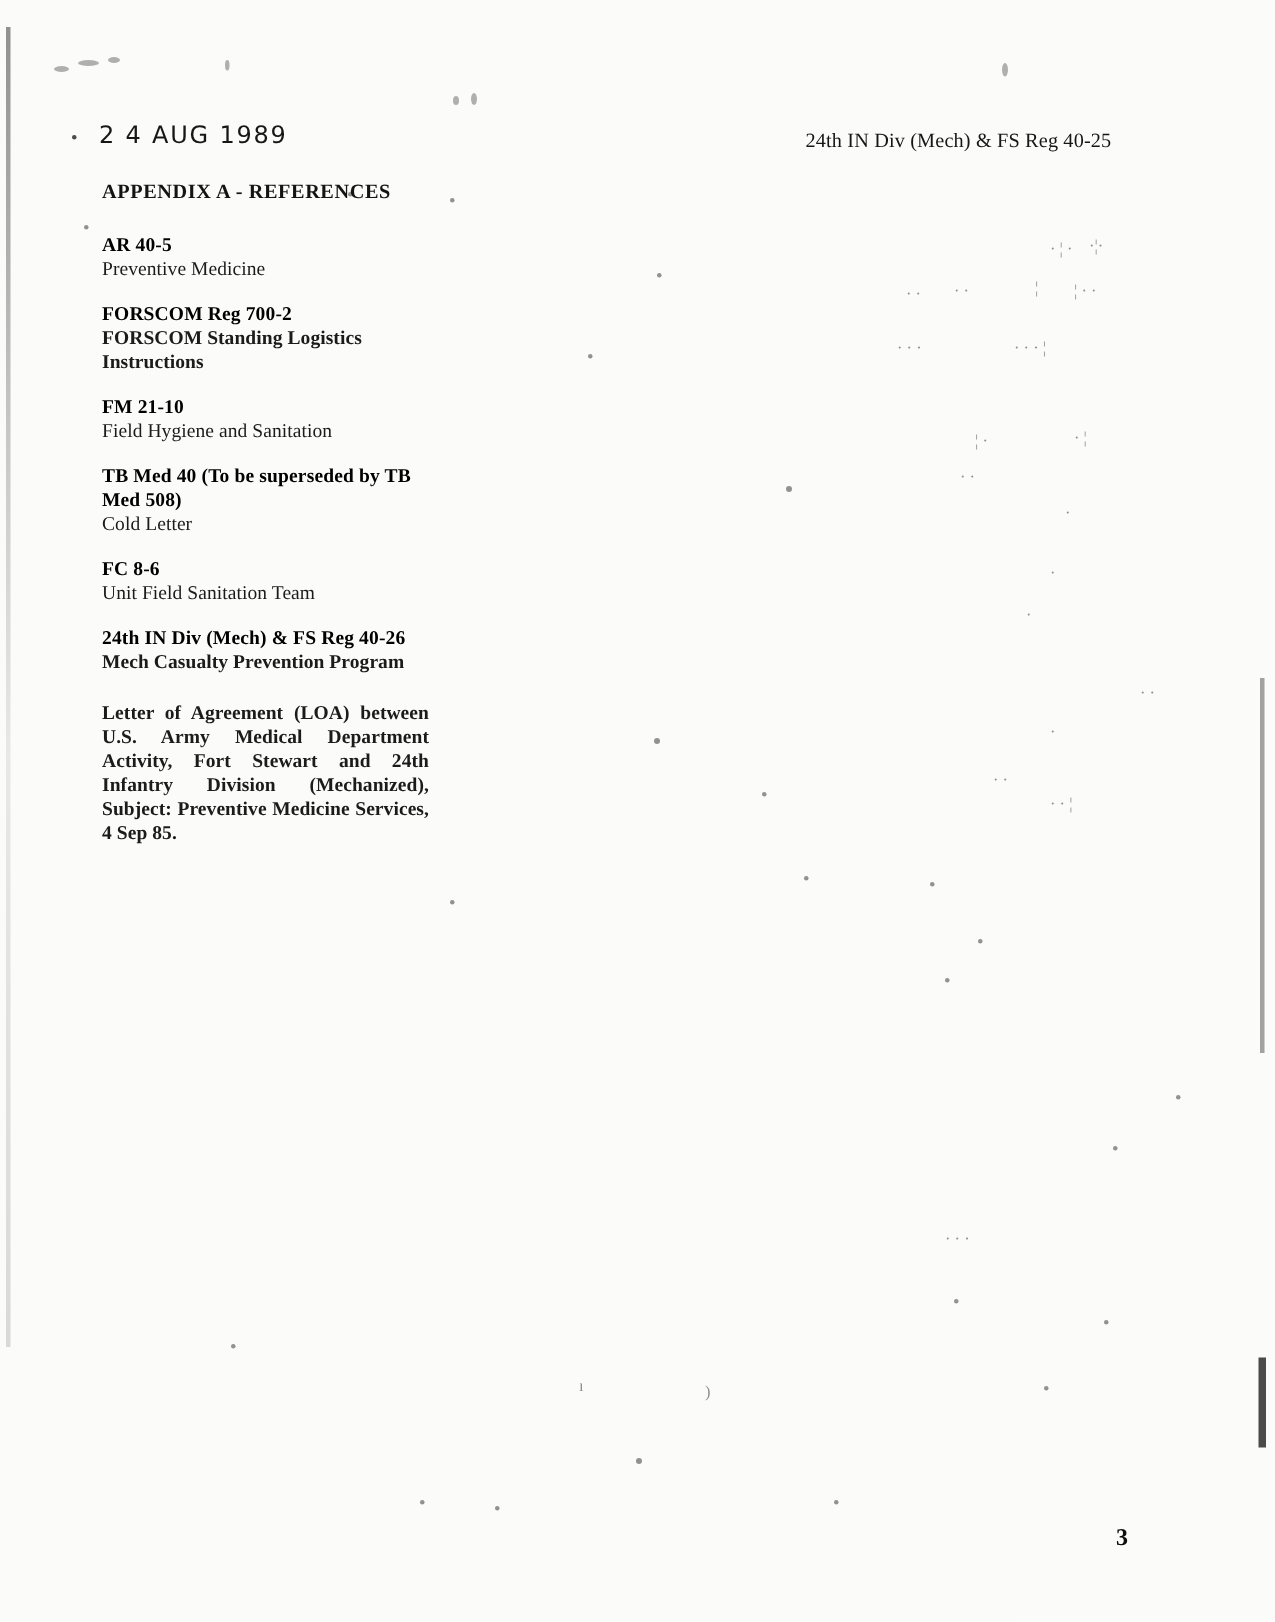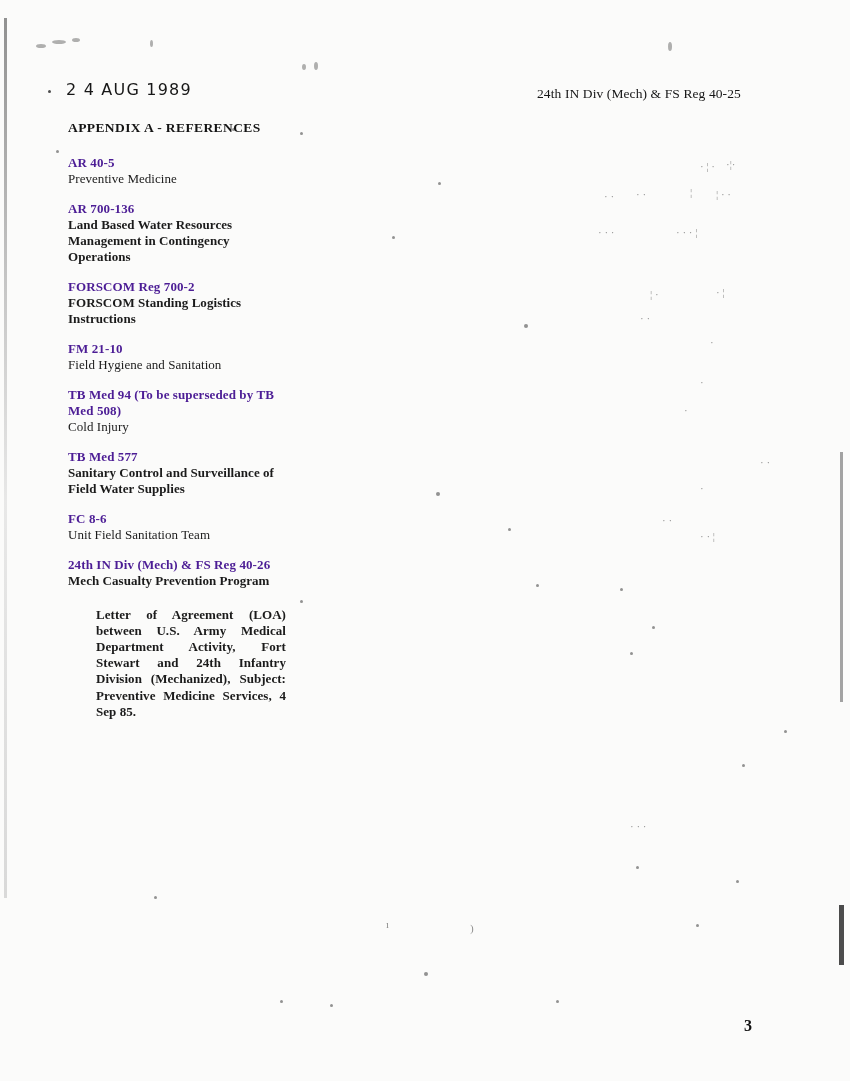--- a/index.html
+++ b/index.html
@@ -101,34 +101,33 @@
     left: 68px; top: 155px;
     width: 218px;
   }
   .ref {
     margin: 0 0 14px 0;
   }
   .ref .rtitle {
     font-size: 13px;
     font-weight: 700;
     line-height: 1.22;
-    color: #4c1d95;
+    color: #000000;
     letter-spacing: .1px;
   }
   .ref .rdesc {
     font-size: 13px;
     font-weight: 400;
     line-height: 1.24;
     color: #1b1b1b;
     letter-spacing: .05px;
   }
   .ref.para .rdesc {
     text-align: justify;
     font-weight: 600;
-    margin-left: 28px;
   }
   .ref.bold-desc .rdesc {
     font-weight: 600;
   }
 
   .page-number {
     position: absolute;
     left: 744px; top: 1017px;
     font-size: 16px;
     font-weight: 700;
@@ -205,46 +204,38 @@
 
   <div class="appendix-title">APPENDIX A - REFERENCES</div>
 
   <div class="col">
 
     <div class="ref">
       <div class="rtitle">AR 40-5</div>
       <div class="rdesc">Preventive Medicine</div>
     </div>
 
-    <div class="ref bold-desc">
-      <div class="rtitle">AR 700-136</div>
-      <div class="rdesc">Land Based Water Resources Management in Contingency Operations</div>
-    </div>
 
     <div class="ref bold-desc">
       <div class="rtitle">FORSCOM Reg 700-2</div>
       <div class="rdesc">FORSCOM Standing Logistics Instructions</div>
     </div>
 
 
     <div class="ref">
       <div class="rtitle">FM 21-10</div>
       <div class="rdesc">Field Hygiene and Sanitation</div>
     </div>
 
     <div class="ref">
-      <div class="rtitle">TB Med 94 (To be superseded by TB Med 508)</div>
-      <div class="rdesc">Cold Injury</div>
-    </div>
-
-
-    <div class="ref bold-desc">
-      <div class="rtitle">TB Med 577</div>
-      <div class="rdesc">Sanitary Control and Surveillance of Field Water Supplies</div>
-    </div>
+      <div class="rtitle">TB Med 40 (To be superseded by TB Med 508)</div>
+      <div class="rdesc">Cold Letter</div>
+    </div>
+
+
 
     <div class="ref">
       <div class="rtitle">FC 8-6</div>
       <div class="rdesc">Unit Field Sanitation Team</div>
     </div>
 
     <div class="ref bold-desc">
       <div class="rtitle">24th IN Div (Mech) &amp; FS Reg 40-26</div>
       <div class="rdesc">Mech Casualty Prevention Program</div>
     </div>

